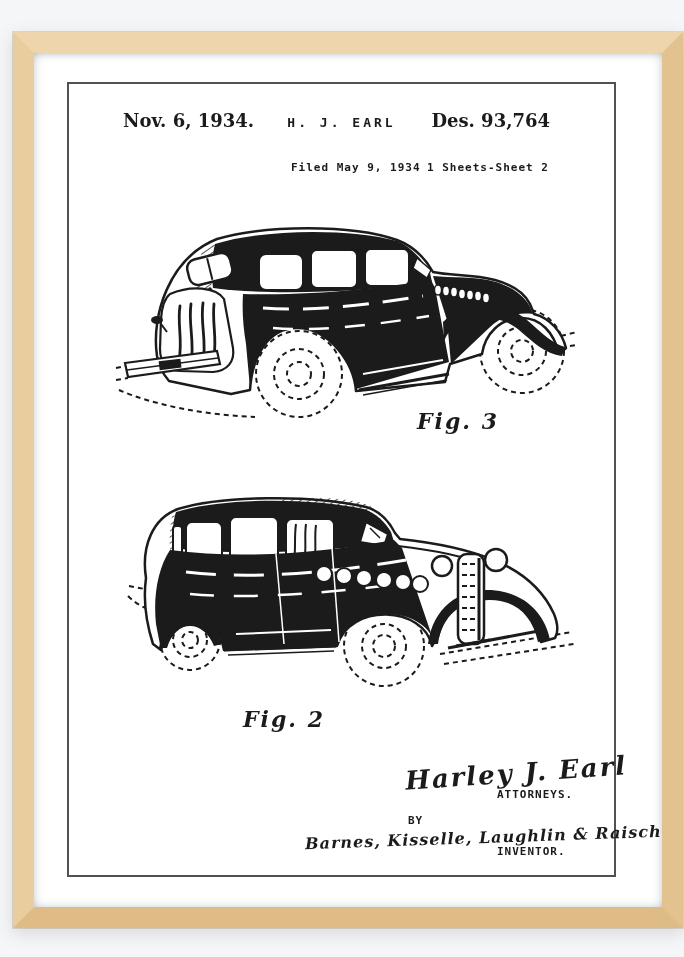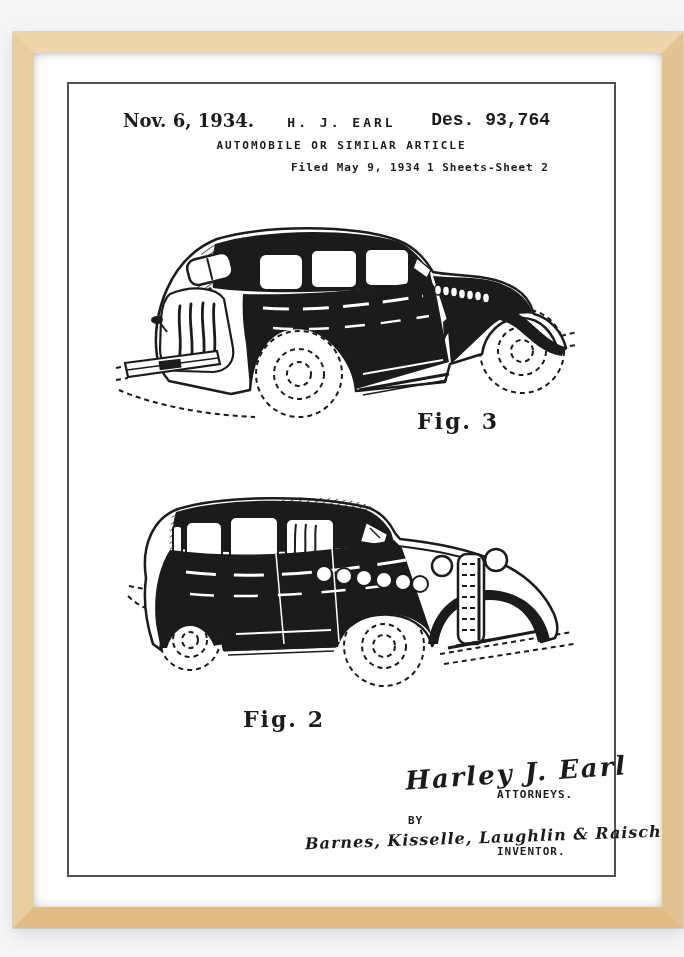--- a/index.html
+++ b/index.html
@@ -25,39 +25,38 @@
   .print{
     position:absolute;left:33px;top:29px;width:549px;height:795px;
     box-sizing:border-box;border:2px solid #515151;background:#ffffff;
     font-family:"DejaVu Serif",serif;color:#1b1b1b;
   }
   .abs{position:absolute;white-space:nowrap;}
   .serif-bold{font-family:"DejaVu Serif",serif;font-weight:bold;font-size:18px;}
   .type{font-family:"DejaVu Sans Mono",monospace;font-weight:bold;}
   .type-sm{font-size:11px;letter-spacing:2px;}
   .type-xs{font-size:11px;letter-spacing:1px;}
-  .fig-label{font-family:"DejaVu Serif",serif;font-weight:bold;font-size:22px;letter-spacing:2px;}
+  .fig-label{font-family:"DejaVu Serif",serif;font-style:italic;font-weight:bold;font-size:22px;letter-spacing:2px;}
   .script{font-family:"DejaVu Serif",serif;font-style:italic;font-weight:600;}
   .script-lg{font-size:26px;letter-spacing:2px;transform:rotate(-4deg);}
   .script-sm{font-size:16px;letter-spacing:1px;transform:rotate(-2deg);}
   svg{display:block;}
 </style>
 </head>
 <body>
 
 <div class="scene">
   <div class="frame">
     <div class="mat">
       <div class="print">
 
         <div class="abs serif-bold" style="left:54px;top:26px;">Nov. 6, 1934.</div>
         <div class="abs type" style="left:0;right:0;top:31px;text-align:center;font-size:13px;letter-spacing:3px;">H. J. EARL</div>
-        <div class="abs serif-bold" style="right:64px;top:26px;font-family:Liberation Mono, monospace;">Des. 93,764</div>
-
-        <div class="abs type type-sm" style="left:0;right:0;top:55px;text-align:center;">AUTOMOBILE OR SIMILAR ARTICLE</div>
+        <div class="abs serif-bold" style="right:64px;top:26px;">Des. 93,764</div>
+
 
         <div class="abs type type-xs" style="left:222px;top:77px;">Filed May 9, 1934</div>
         <div class="abs type type-xs" style="left:358px;top:77px;">1 Sheets-Sheet 2</div>
 
         <svg class="abs" style="left:44px;top:140px;" width="464" height="196" viewBox="0 0 464 196">
           <defs>
             <pattern id="h3" patternUnits="userSpaceOnUse" width="5" height="5" patternTransform="rotate(55)">
               <line x1="0" y1="0" x2="0" y2="5" stroke="#1b1b1b" stroke-width="1.5"></line>
             </pattern>
           </defs>

